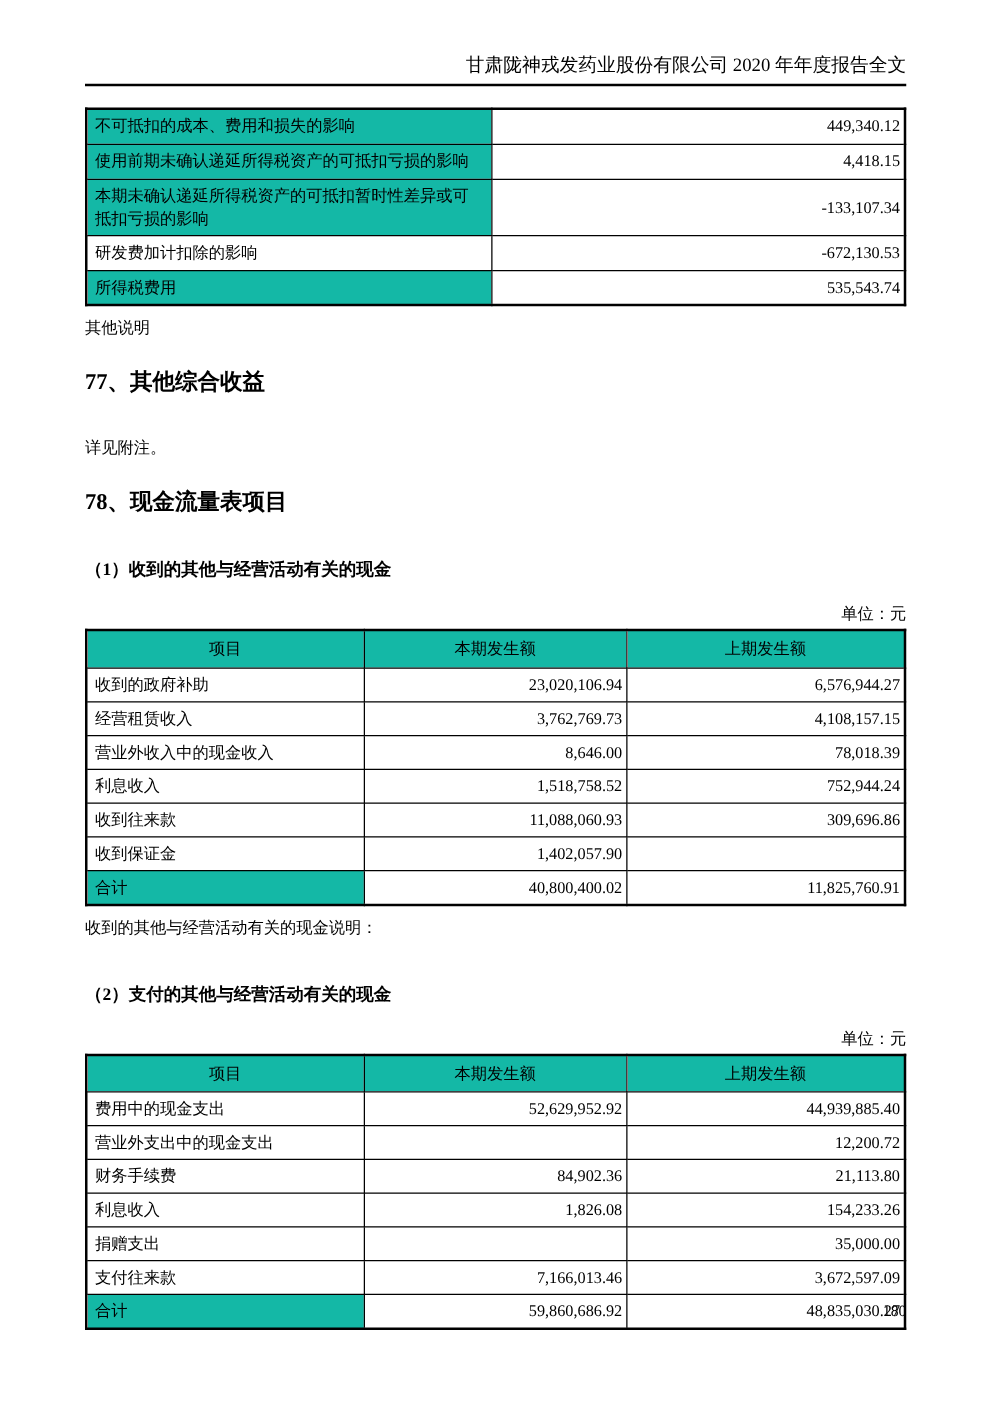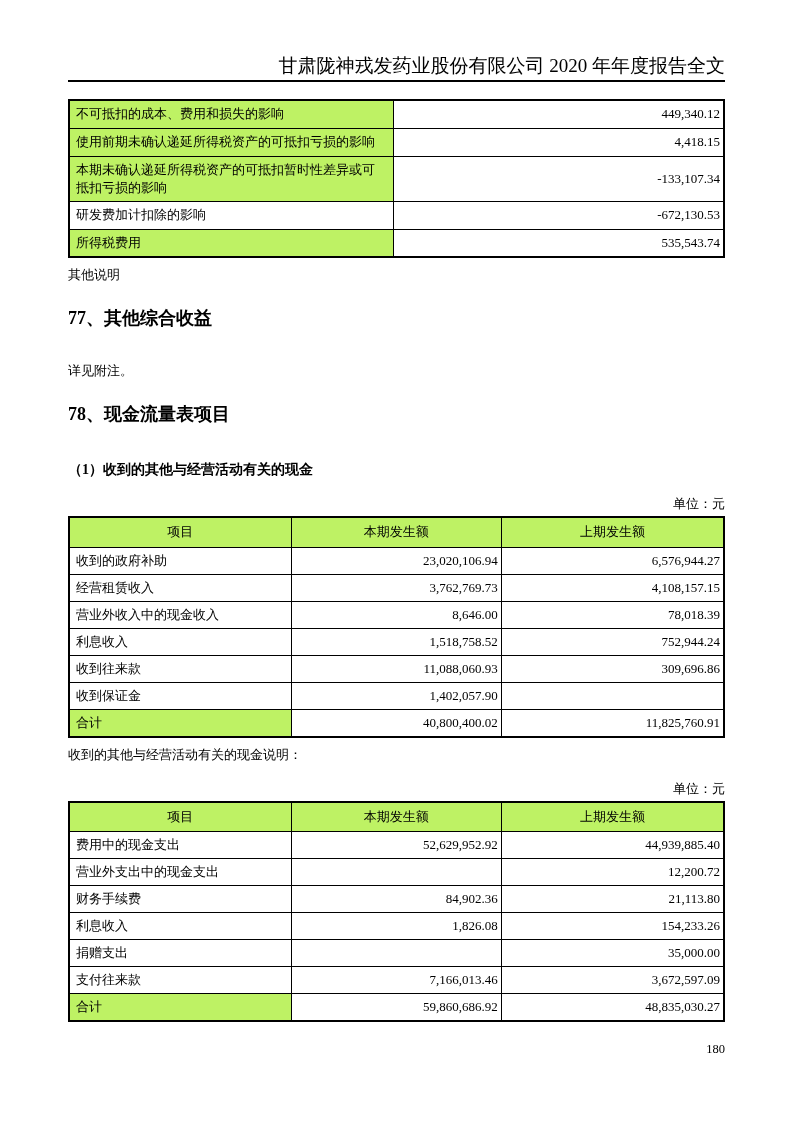--- a/index.html
+++ b/index.html
@@ -8,44 +8,44 @@
     width: 793px; height: 1122px;
     background: #ffffff;
     color: #000000;
     font-family: "Liberation Serif", "DejaVu Serif", serif;
     position: relative;
     overflow: hidden;
   }
   .page { padding: 0 68px; }
 
   .doc-header {
-    padding-top: 58px;
+    padding-top: 45px;
     padding-bottom: 6px;
     border-bottom: 2px solid #000;
     text-align: right;
-    font-size: 19px;
+    font-size: 15px;
     line-height: 16px;
   }
 
   table {
     border-collapse: collapse;
     width: 100%;
     table-layout: fixed;
     border: 2px solid #000;
   }
   td, th {
     border: 1px solid #000;
     font-size: 13px;
     line-height: 18px;
     padding: 4px 6px;
     vertical-align: middle;
     font-weight: normal;
     overflow: hidden;
   }
-  .shaded { background: #bef264; margin-left: 46px; }
+  .shaded { background: #14b8a6; margin-left: 46px; }
   .num { text-align: right; padding-right: 3px; }
   .hdr { text-align: center; }
 
   
   .t1 { margin-top: 17px; }
   .t1 .c1 { width: 49.5%; }
   .t1 td { height: 28px; }
 
   
   .t3col .c1 { width: 33.9%; }
@@ -161,20 +161,21 @@
       <tr>
         <td class="c1 shaded">合计</td>
         <td class="c2 num">40,800,400.02</td>
         <td class="c3 num">11,825,760.91</td>
       </tr>
     </tbody>
   </table>
 
   <div class="note">收到的其他与经营活动有关的现金说明：</div>
 
+  <div class="h-sub">（2）支付的其他与经营活动有关的现金</div>
 
   <div class="unit">单位：元</div>
 
   <table class="t3col">
     <tbody>
       <tr>
         <th class="c1 shaded hdr">项目</th>
         <th class="c2 shaded hdr">本期发生额</th>
         <th class="c3 shaded hdr">上期发生额</th>
       </tr>

